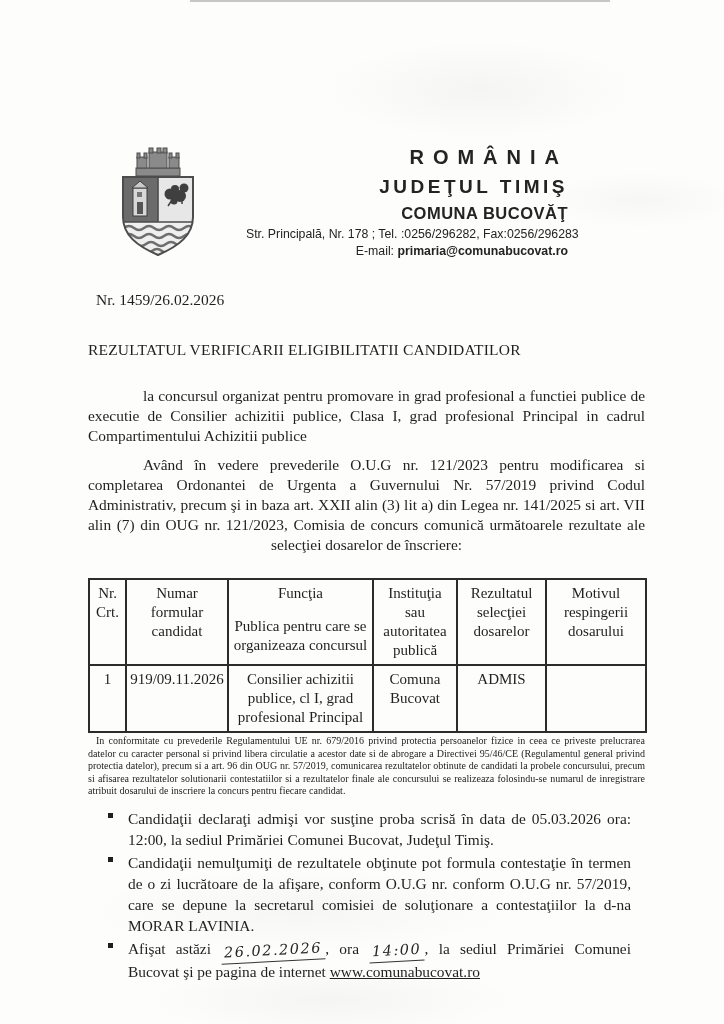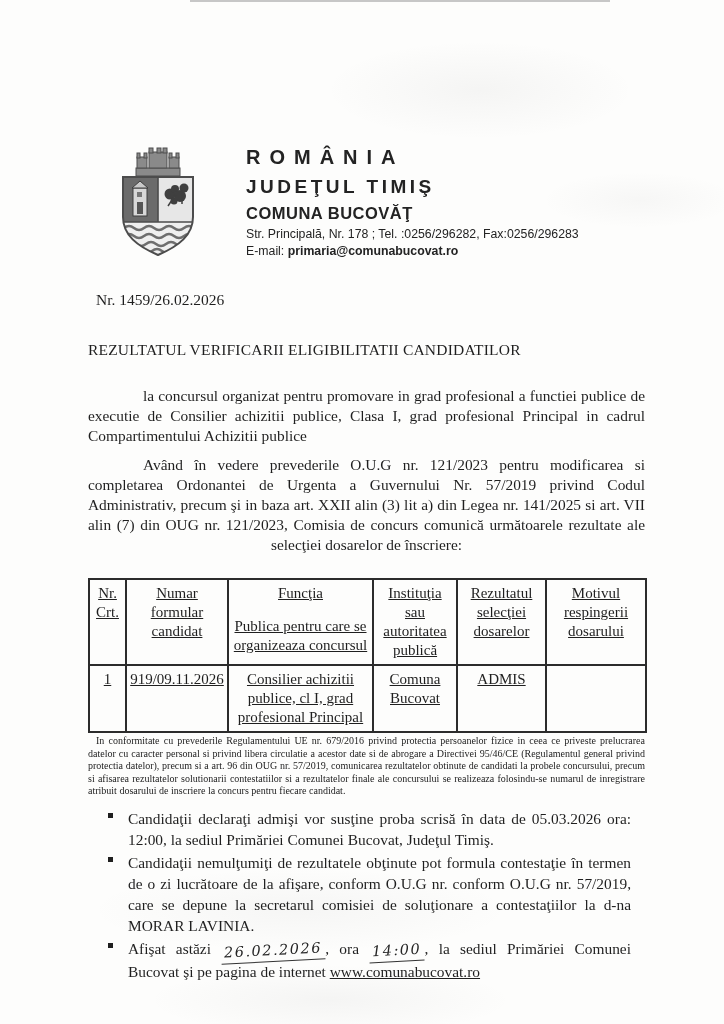--- a/index.html
+++ b/index.html
@@ -15,21 +15,21 @@
       radial-gradient(220px 70px at 480px 90px, rgba(90,90,90,0.05), transparent 70%),
       radial-gradient(300px 60px at 300px 910px, rgba(90,90,90,0.045), transparent 70%),
       radial-gradient(260px 50px at 330px 1000px, rgba(90,90,90,0.05), transparent 70%),
       radial-gradient(140px 40px at 640px 200px, rgba(90,90,90,0.04), transparent 70%);
   }
   .scan-edge{position:absolute;top:0;left:190px;width:420px;height:2px;background:#9a9a9a;opacity:.55;}
 
   
   .coat{position:absolute;left:116px;top:144px;width:84px;height:114px;}
   .header-text{
-    position:absolute;left:246px;top:146px;width:322px;text-align:left;
+    position:absolute;left:246px;top:146px;width:322px;text-align:right;
     font-family:"Liberation Sans", sans-serif;color:#232323;
   }
   .country{font-size:20px;font-weight:bold;letter-spacing:9px;margin-bottom:7px;}
   .county{font-size:19px;font-weight:bold;letter-spacing:3.5px;margin-bottom:6px;}
   .commune{font-size:16.5px;font-weight:bold;letter-spacing:.5px;margin-bottom:4px;}
   .addr{font-size:12.3px;margin-bottom:3px;white-space:nowrap;}
   .email-line{font-size:12.3px;}
   .email-line b{font-weight:bold;}
 
   
@@ -37,21 +37,21 @@
   .content{position:absolute;left:88px;top:341px;width:557px;}
   .doc-title{font-size:15.5px;letter-spacing:.2px;margin:0 0 27px 0;}
   .para{font-size:15.4px;line-height:20px;text-align:justify;margin:0;}
   .para1{text-indent:55px;margin-bottom:9px;}
   .para2{text-indent:55px;text-align-last:center;margin-bottom:23px;}
 
   
   table.results{border-collapse:collapse;table-layout:fixed;width:557px;}
   table.results th,table.results td{
     border:2px solid #2c2c2c;font-weight:normal;font-size:15px;line-height:19px;
-    vertical-align:top;text-align:center;padding:4px 3px;text-decoration:underline;
+    vertical-align:top;text-align:center;padding:4px 3px;
   }
   table.results th{height:72px;}
   table.results td{height:52px;}
   th .sub{margin-top:14px;}
   td.result-cell{text-align:left;padding-left:7px;}
 
   
   .fine-print{
     font-size:10px;line-height:12.6px;text-align:justify;text-indent:8px;
     margin:2px 0 10px 0;color:#222;

